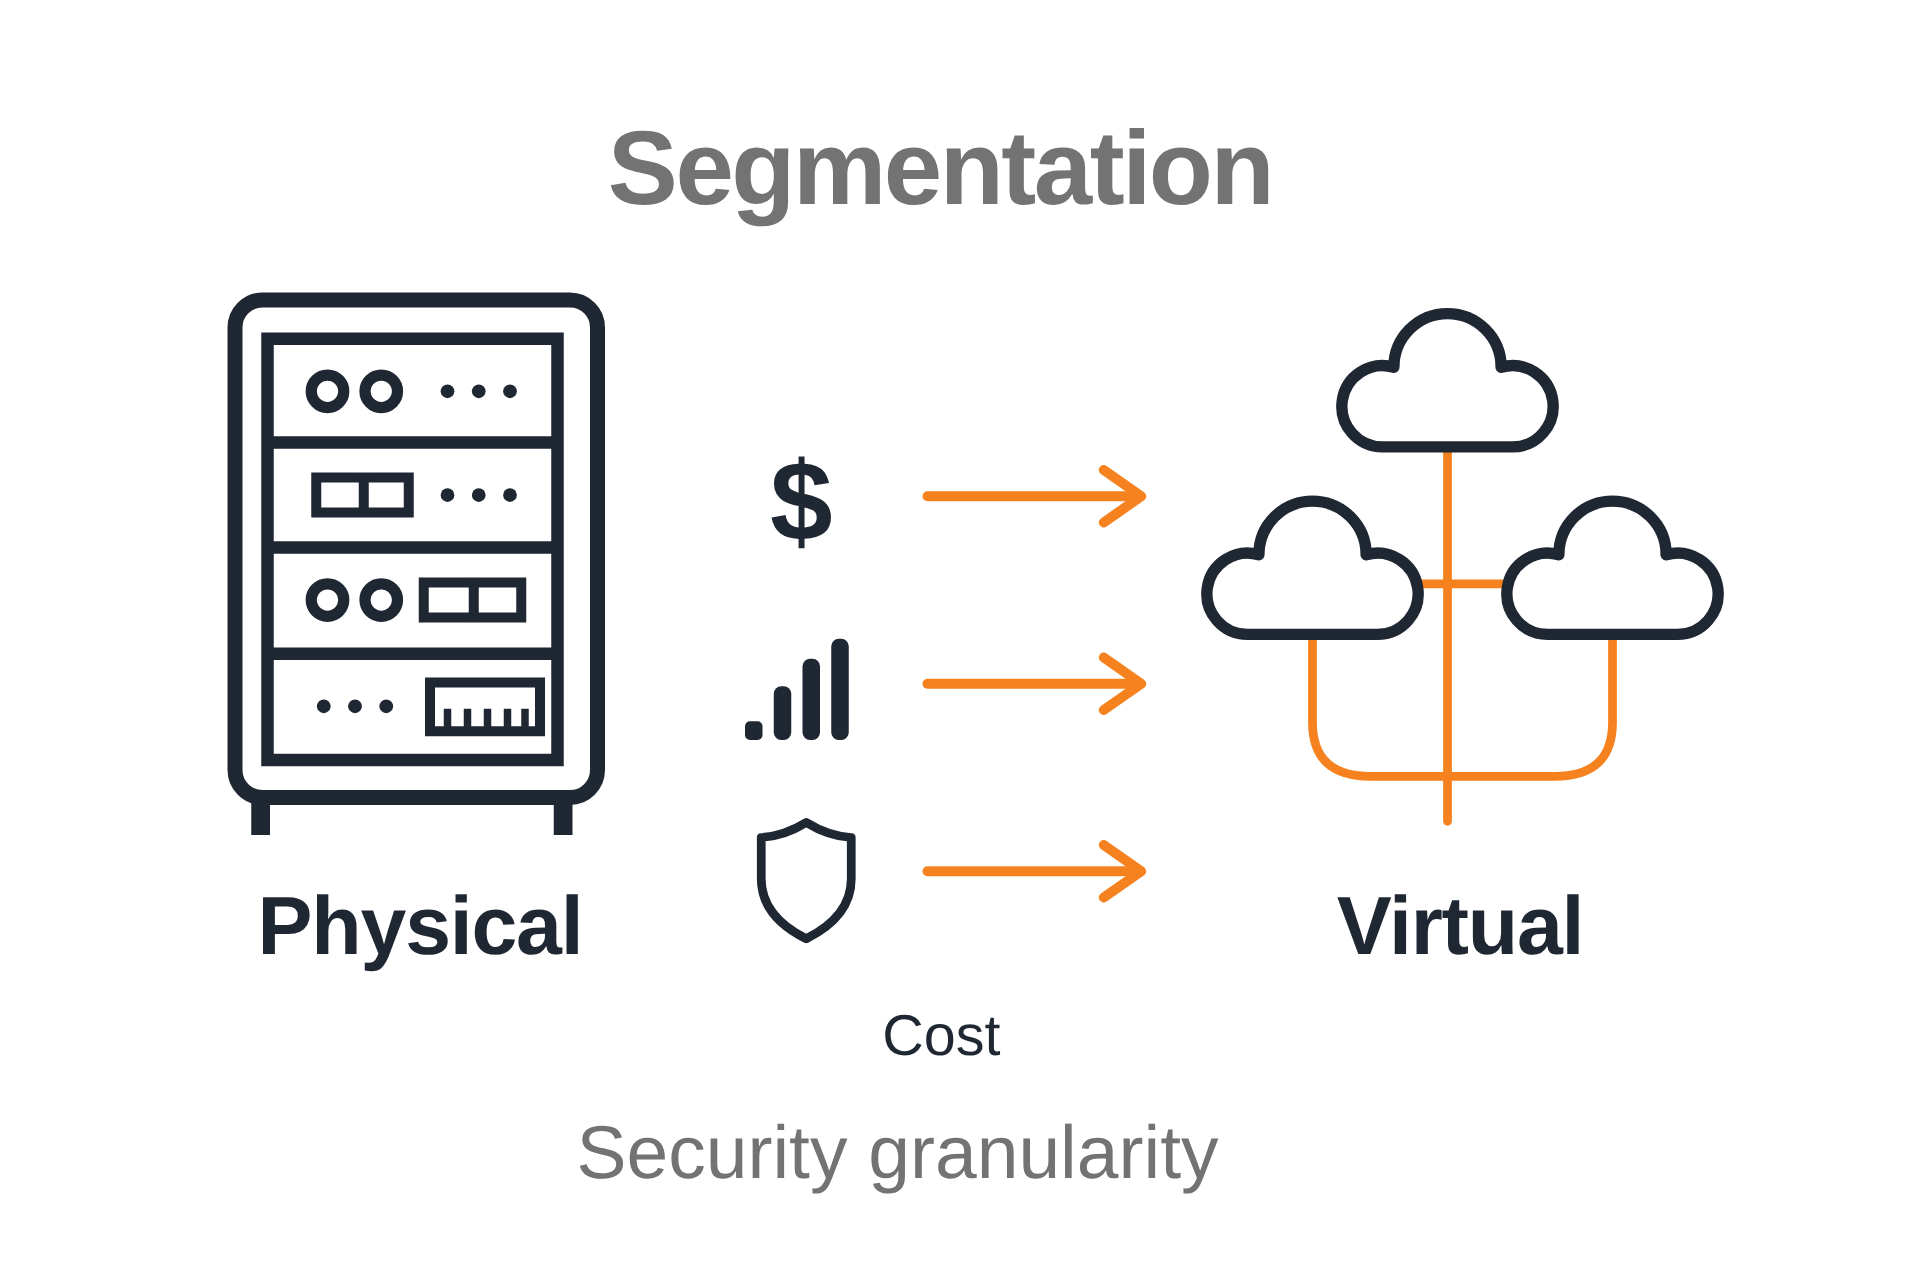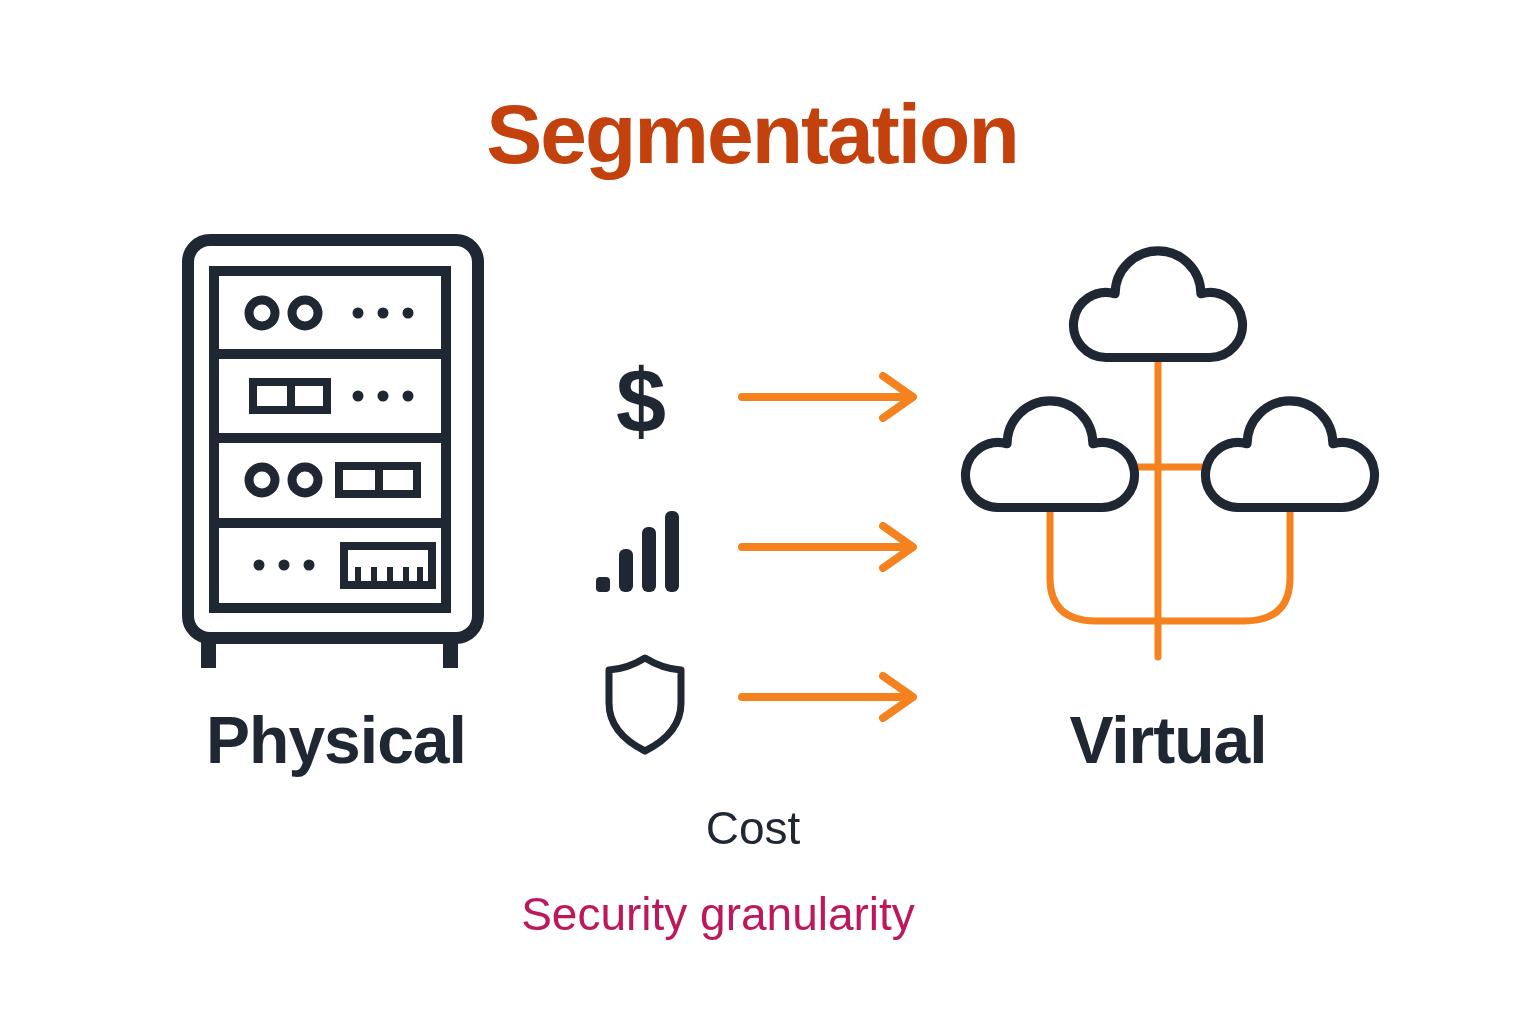--- a/index.html
+++ b/index.html
@@ -22,21 +22,21 @@
     height: 1024px;
   }
   .title {
     position: absolute;
     left: 752px;
     top: 86px;
     transform: translateX(-50%);
     font-size: 84px;
     font-weight: 700;
     letter-spacing: -2px;
-    color: #c2410c;
+    color: #737373;
     white-space: nowrap;
   }
   .side-label {
     position: absolute;
     top: 702px;
     transform: translateX(-50%);
     font-size: 66px;
     font-weight: 700;
     letter-spacing: -1px;
     color: #1f2733;
@@ -54,23 +54,23 @@
     font-size: 46px;
     font-weight: 500;
     color: #1f2733;
     white-space: nowrap;
   }
   .caption-line2 {
     position: absolute;
     left: 718px;
     top: 887px;
     transform: translateX(-50%);
-    font-size: 46px;
+    font-size: 60px;
     font-weight: 500;
-    color: #be185d;
+    color: #737373;
     white-space: nowrap;
   }
 </style>
 </head>
 <body>
 
 <div class="canvas">
 
   <svg class="art" viewBox="0 0 1536 1024" xmlns="http://www.w3.org/2000/svg">
 

